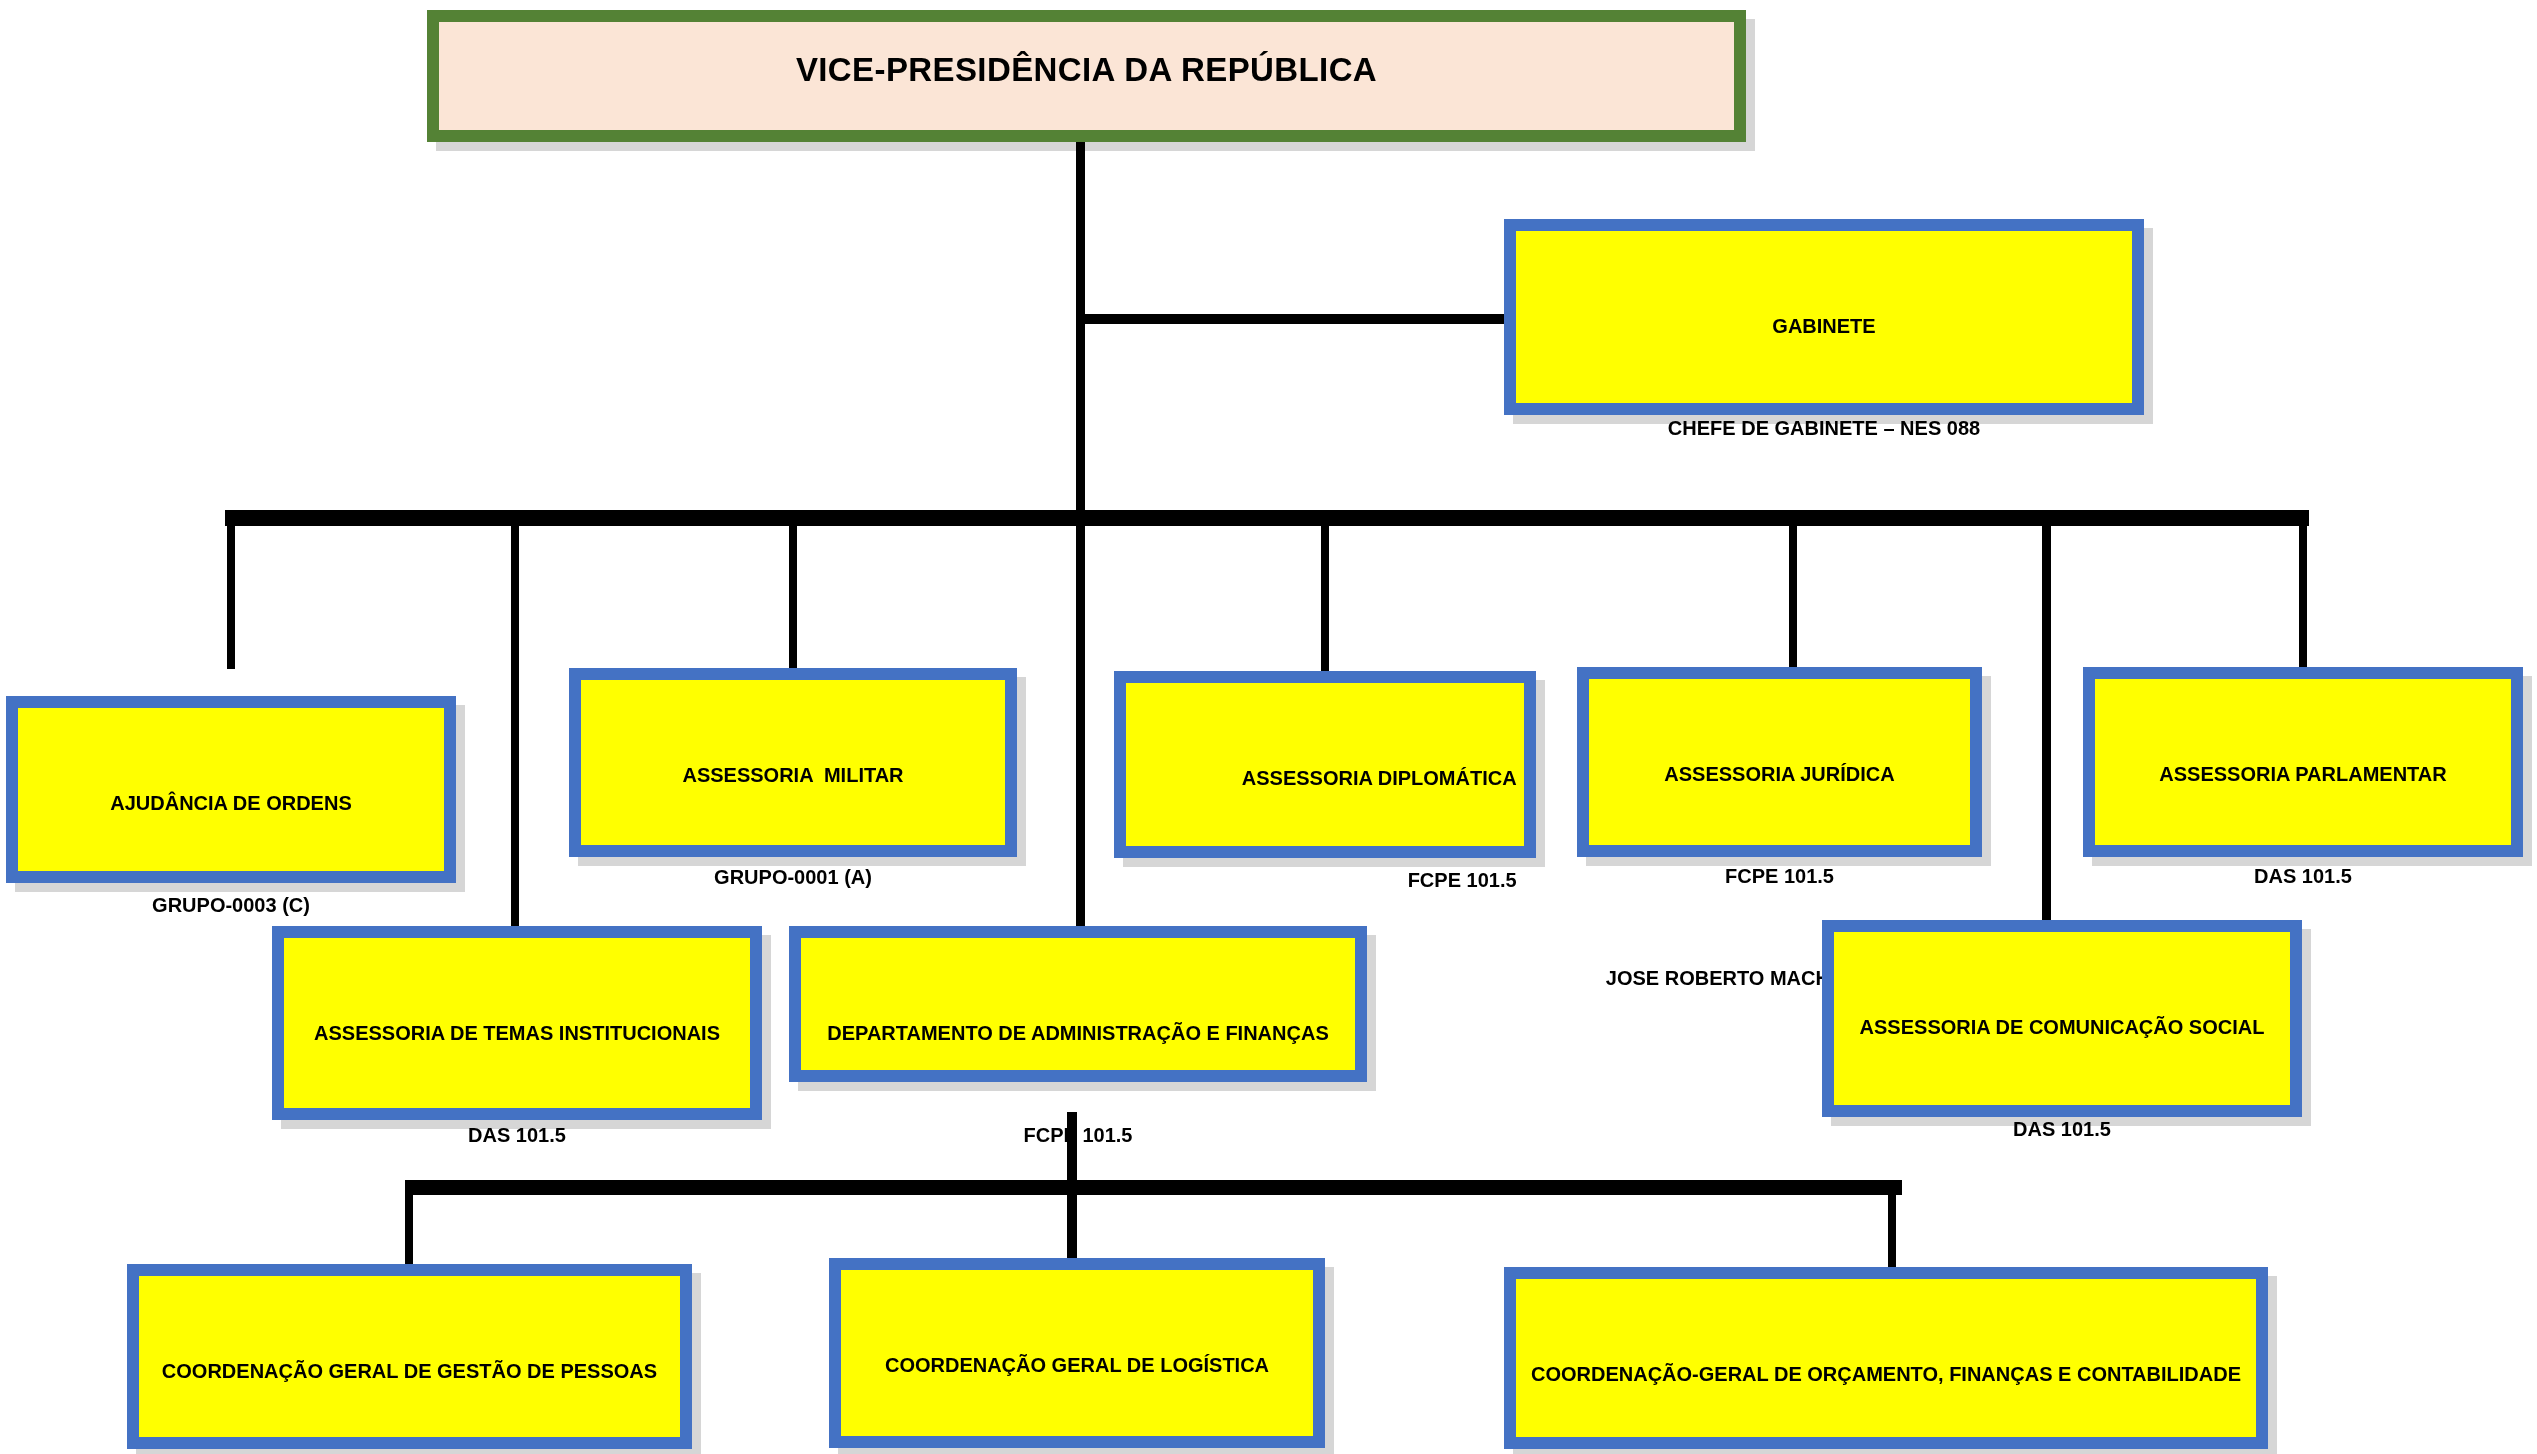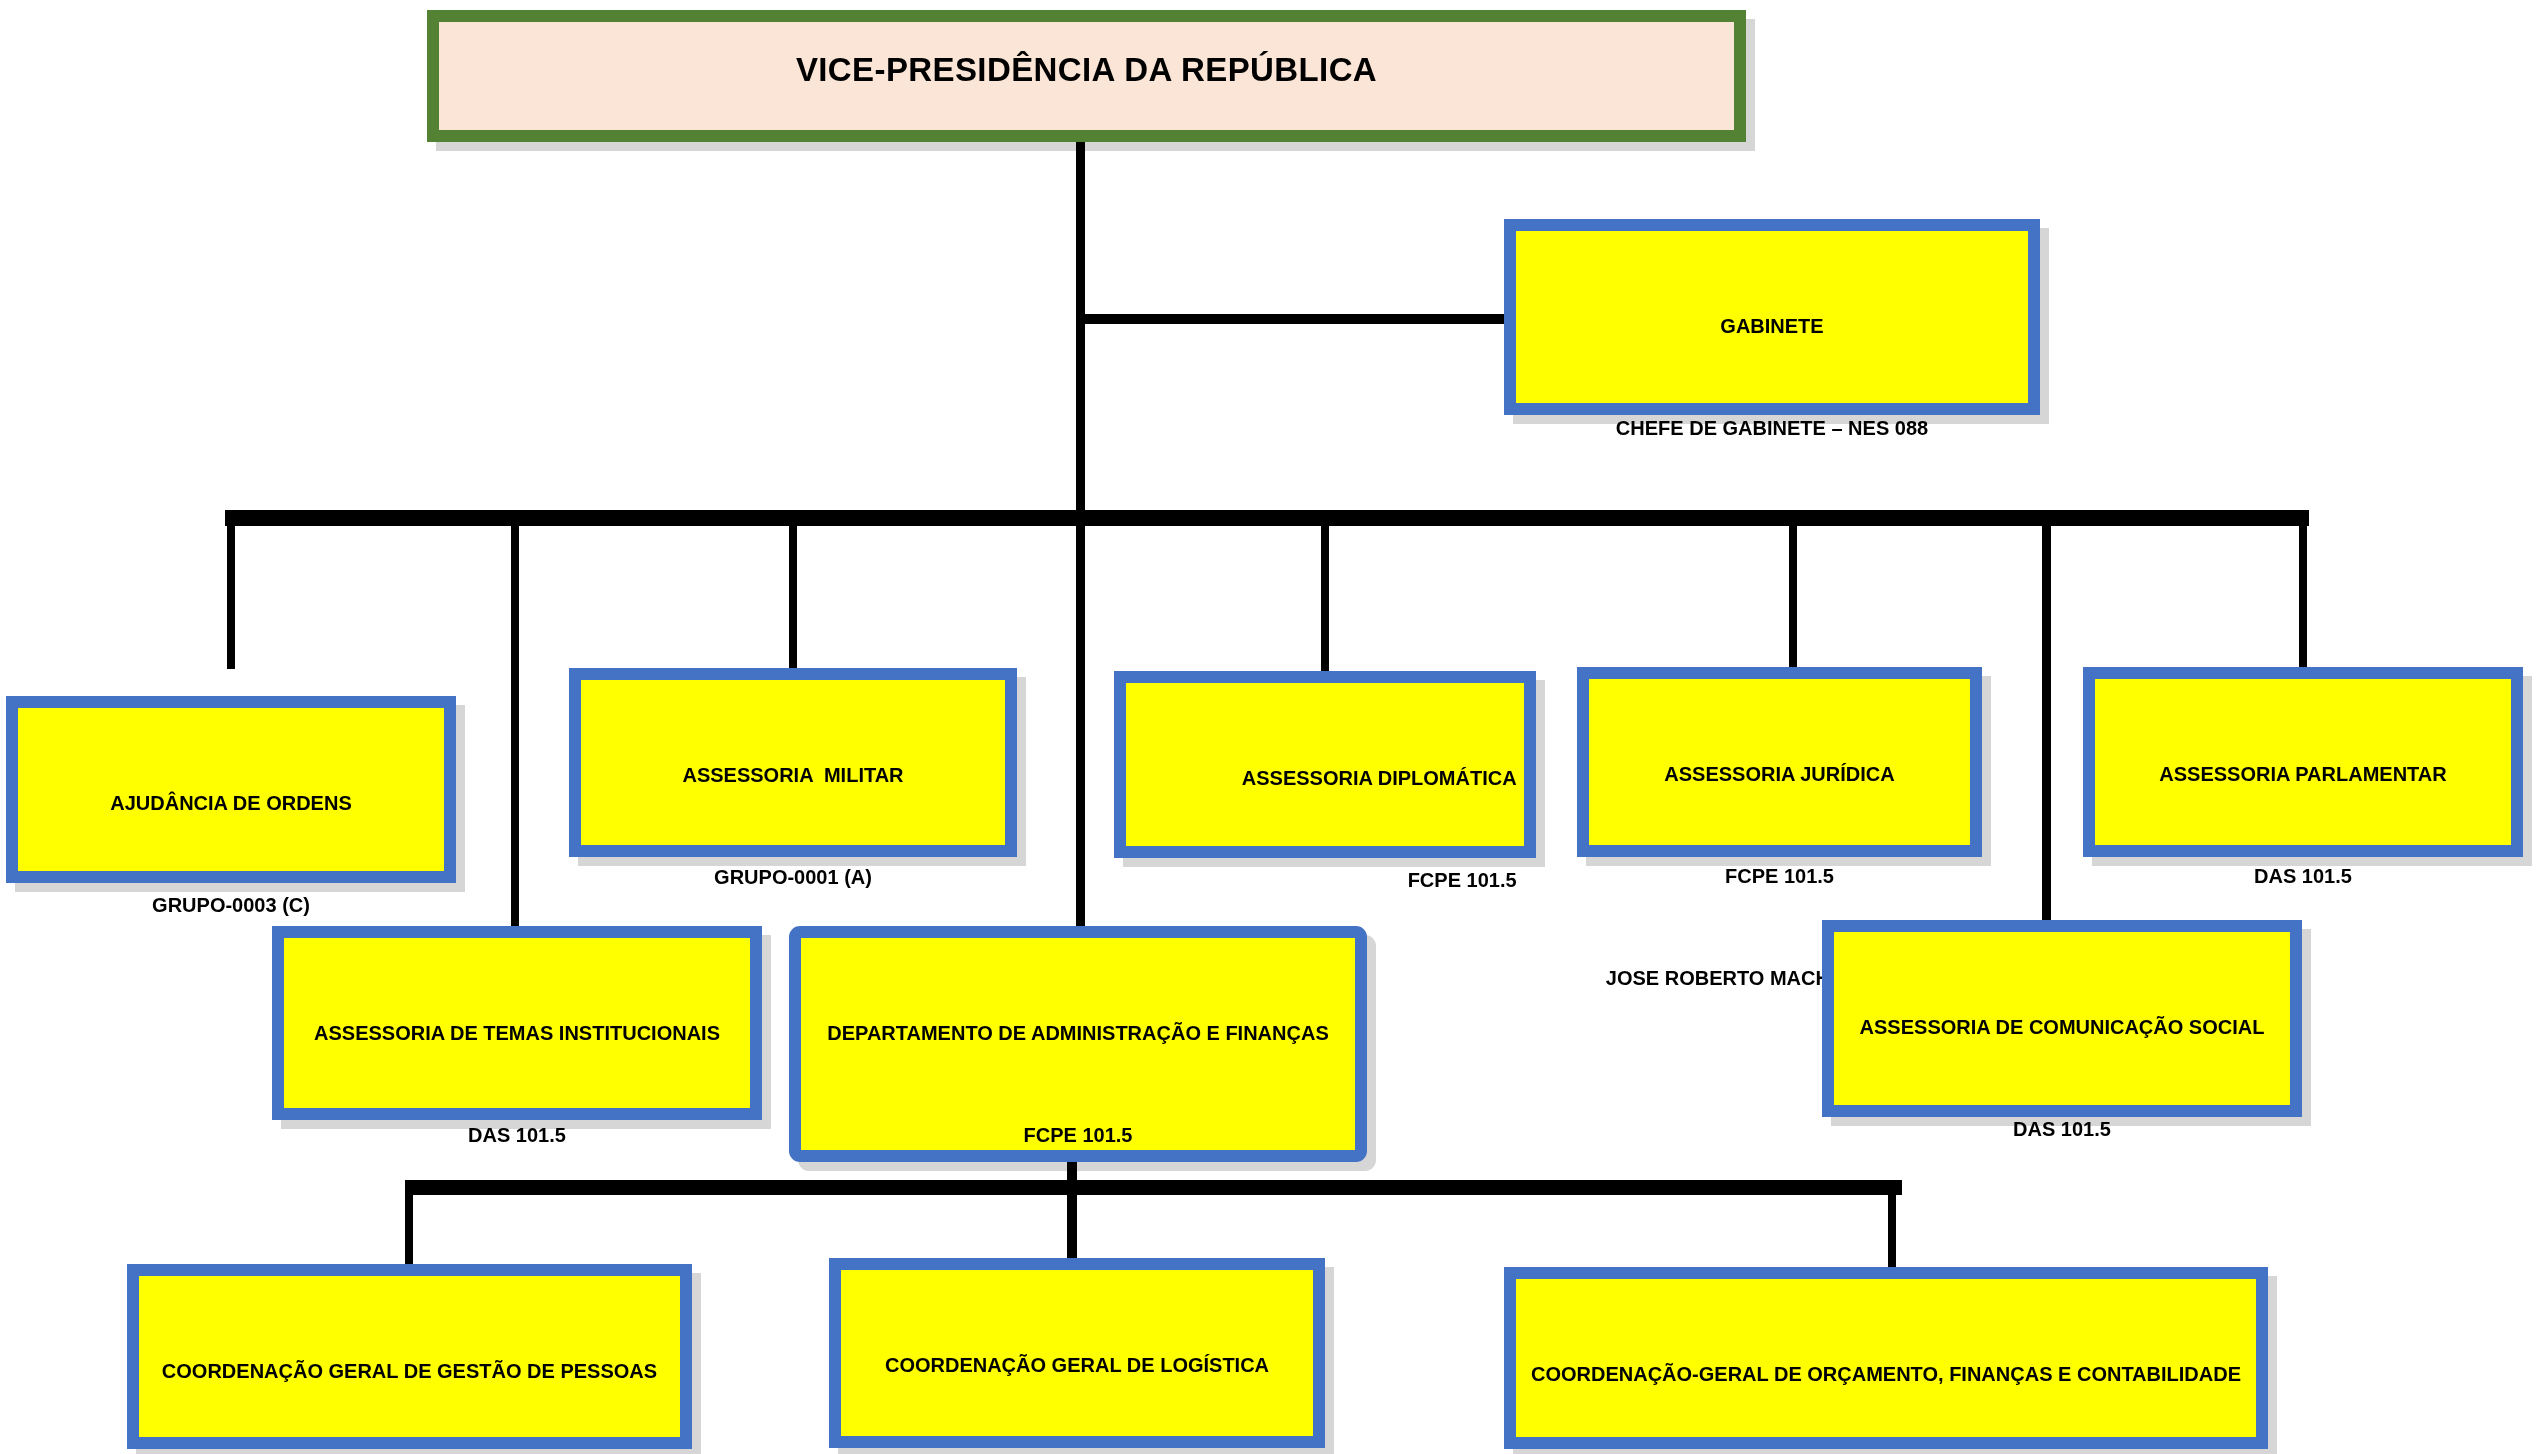--- a/index.html
+++ b/index.html
@@ -62,21 +62,21 @@
 
   <div class="cline" style="left:1067px;top:1112px;width:9.6px;height:148px;"></div>
   <div class="cline" style="left:405px;top:1180px;width:1497px;height:15px;"></div>
   <div class="cline" style="left:405px;top:1189px;width:8.2px;height:75px;"></div>
   <div class="cline" style="left:1888px;top:1189px;width:8.2px;height:80px;"></div>
 
   <div class="node root-node" style="left:427px;top:10.4px;width:1319px;height:132px;">
     <div class="root-label">VICE-PRESIDÊNCIA DA REPÚBLICA</div>
   </div>
 
-  <div class="node" style="left:1504px;top:219px;width:536px;height:196px;">
+  <div class="node" style="left:1504px;top:219px;width:640px;height:196px;">
     <div class="node-lines">
       <div>GABINETE</div>
       <div>CHEFE DE GABINETE – NES 088</div>
     </div>
   </div>
 
   <div class="node" style="left:6px;top:667px;width:450px;height:187px;margin-top:29px;">
     <div class="node-lines">
       <div>AJUDÂNCIA DE ORDENS</div>
       <div>GRUPO-0003 (C)</div>
@@ -112,21 +112,21 @@
     </div>
   </div>
 
   <div class="node" style="left:272px;top:926px;width:490px;height:194px;">
     <div class="node-lines">
       <div>ASSESSORIA DE TEMAS INSTITUCIONAIS</div>
       <div>DAS 101.5</div>
     </div>
   </div>
 
-  <div class="node" style="left:789px;top:926px;width:578px;height:236px;border-radius:11px;">
+  <div class="node" style="left:789px;top:926px;width:578px;height:156px;">
     <div class="node-lines">
       <div>DEPARTAMENTO DE ADMINISTRAÇÃO E FINANÇAS</div>
       <div>FCPE 101.5</div>
     </div>
   </div>
 
   <div class="node" style="left:1822px;top:920px;width:480px;height:197px;">
     <div class="node-lines">
       <div>ASSESSORIA DE COMUNICAÇÃO SOCIAL</div>
       <div>DAS 101.5</div>

